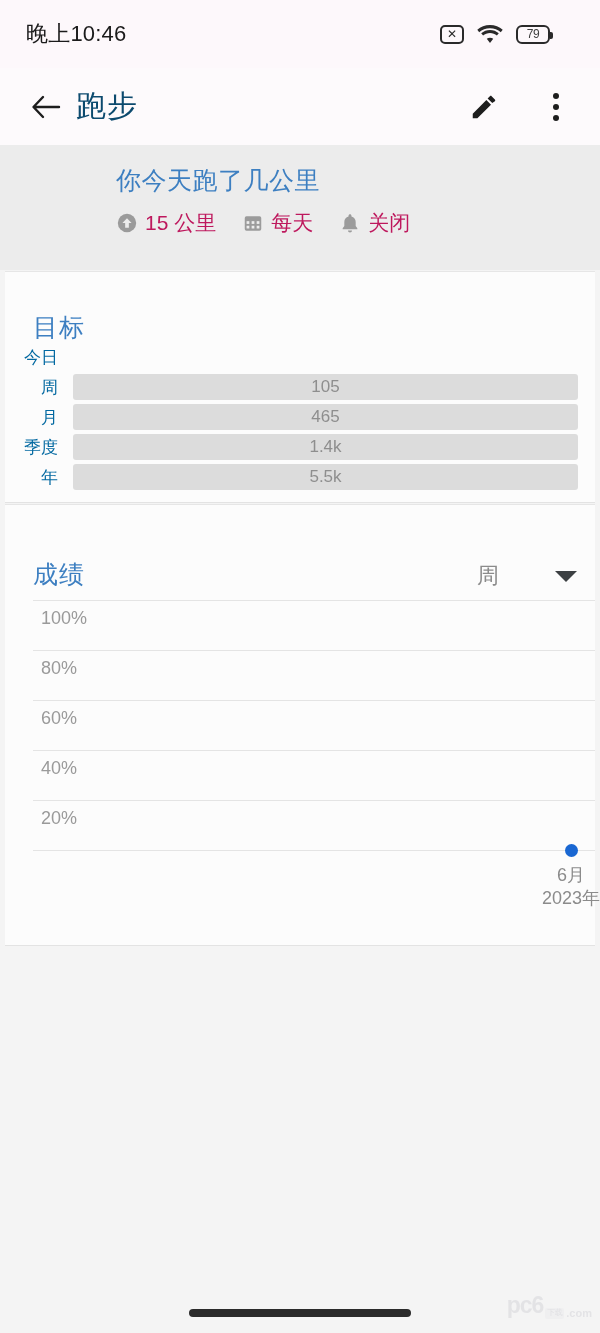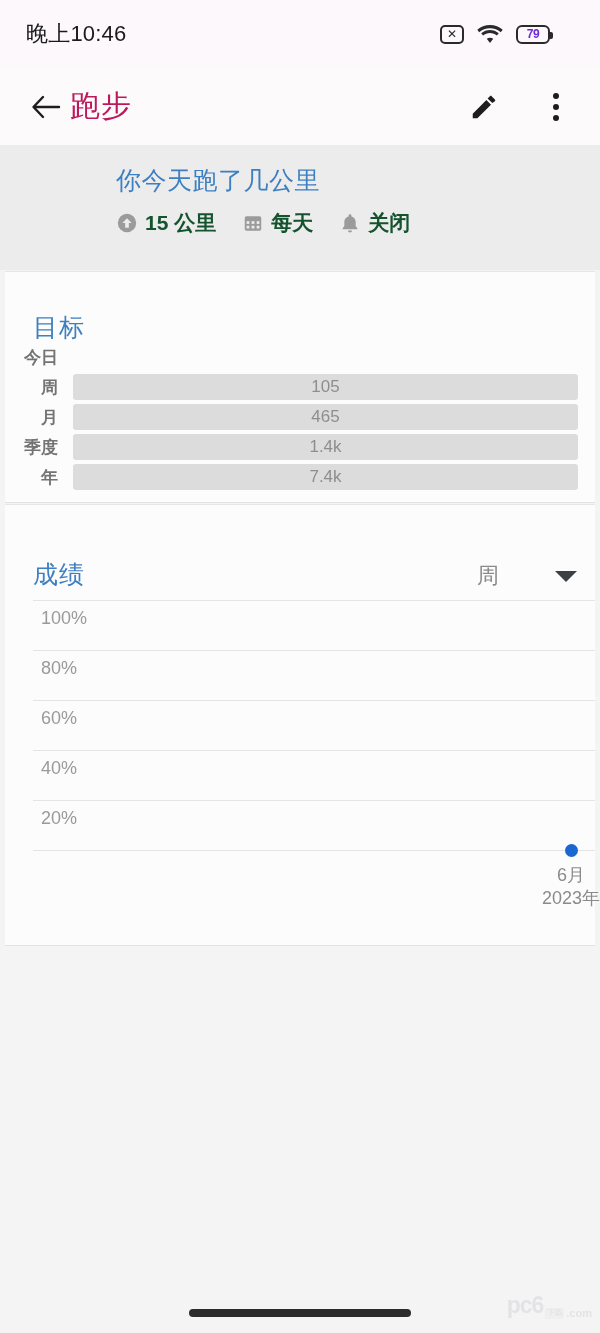--- a/index.html
+++ b/index.html
@@ -76,22 +76,22 @@
   .icon-battery::after {
     content: "";
     position: absolute;
     right: -5px; top: 5px;
     width: 3px; height: 7px;
     background: #2a2a2a;
     border-radius: 0 2px 2px 0;
   }
   .battery-text {
     font-size: 12px;
-    color: #6d28d9;
-    font-weight: 700;
+    color: #404040;
+    font-weight: 400;
     letter-spacing: -0.3px;
   }
 
   
   .appbar {
     position: absolute;
     left: 0; top: 68px;
     width: 600px; height: 77px;
     background: #fdfafc;
     display: flex;
@@ -99,22 +99,22 @@
     box-sizing: border-box;
     padding: 0 22px 0 24px;
   }
   .back-btn {
     width: 44px; height: 44px;
     display: flex; align-items: center; justify-content: center;
     cursor: pointer;
   }
   .appbar-title {
     font-size: 30px;
-    color: #be185d;
-    margin-left: 2px;
+    color: #0c4a6e;
+    margin-left: 8px;
     letter-spacing: 1px;
     font-family: Liberation Mono, monospace;
   }
   .appbar-actions {
     margin-left: auto;
     display: flex;
     align-items: center;
     gap: 28px;
   }
   .icon-btn {
@@ -142,21 +142,21 @@
   }
   .summary-meta {
     margin-top: 14px;
     display: flex;
     align-items: center;
     gap: 26px;
     color: #9b9b9b;
     font-size: 21px;
   }
   .meta-item { display: flex; align-items: center; gap: 7px; }
-  .meta-label { color: #14532d; font-weight: bold; }
+  .meta-label { color: #be185d; }
 
   
   .card {
     position: absolute;
     left: 5px;
     width: 590px;
     background: #fcfcfc;
     border-top: 1px solid #e6e6e6;
     border-bottom: 1px solid #e3e3e3;
     box-sizing: border-box;
@@ -194,25 +194,24 @@
   .goal-row {
     display: flex;
     align-items: center;
     height: 26px;
     margin-bottom: 4px;
   }
   .goal-label {
     width: 68px;
     text-align: right;
     font-size: 17px;
-    color: #737373;
+    color: #0369a1;
     padding-right: 15px;
     box-sizing: border-box;
     flex: none;
-    font-weight: bold;
   }
   .goal-bar {
     flex: 1;
     height: 26px;
     background: #dcdcdc;
     border-radius: 3px;
     display: flex;
     align-items: center;
     justify-content: center;
     font-size: 17px;
@@ -385,21 +384,21 @@
       <div class="goal-row">
         <div class="goal-label">月</div>
         <div class="goal-bar">465</div>
       </div>
       <div class="goal-row">
         <div class="goal-label">季度</div>
         <div class="goal-bar">1.4k</div>
       </div>
       <div class="goal-row">
         <div class="goal-label">年</div>
-        <div class="goal-bar">7.4k</div>
+        <div class="goal-bar">5.5k</div>
       </div>
     </div>
   </div>
 
   <div class="card" id="card-chart">
     <div class="card-head">
       <div class="card-title">成绩</div>
       <div class="card-select">
         <span class="select-value">周</span>
         <span class="caret"></span>

